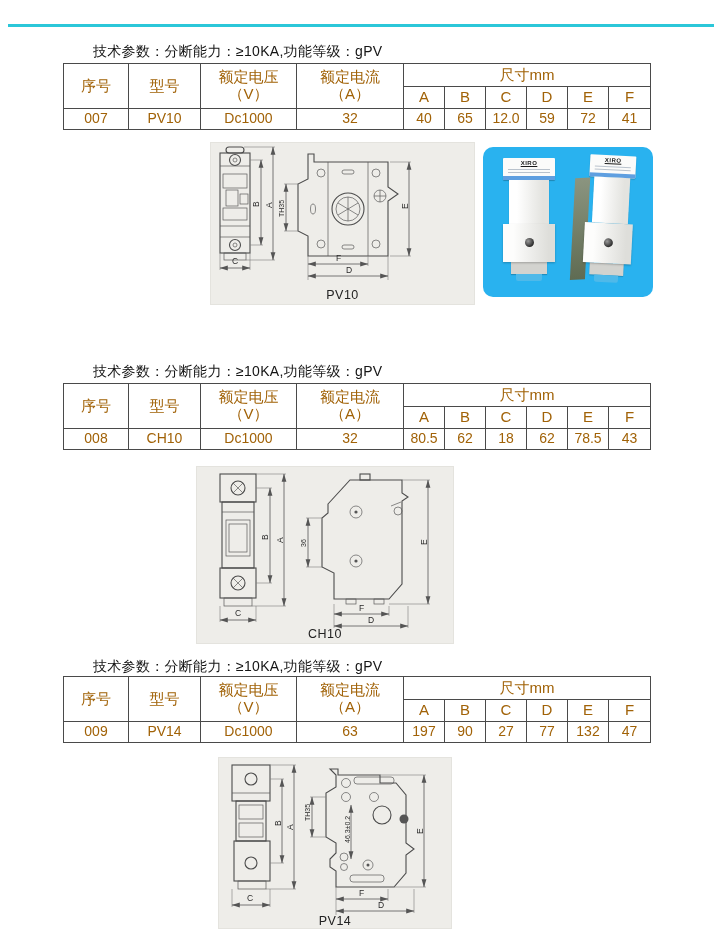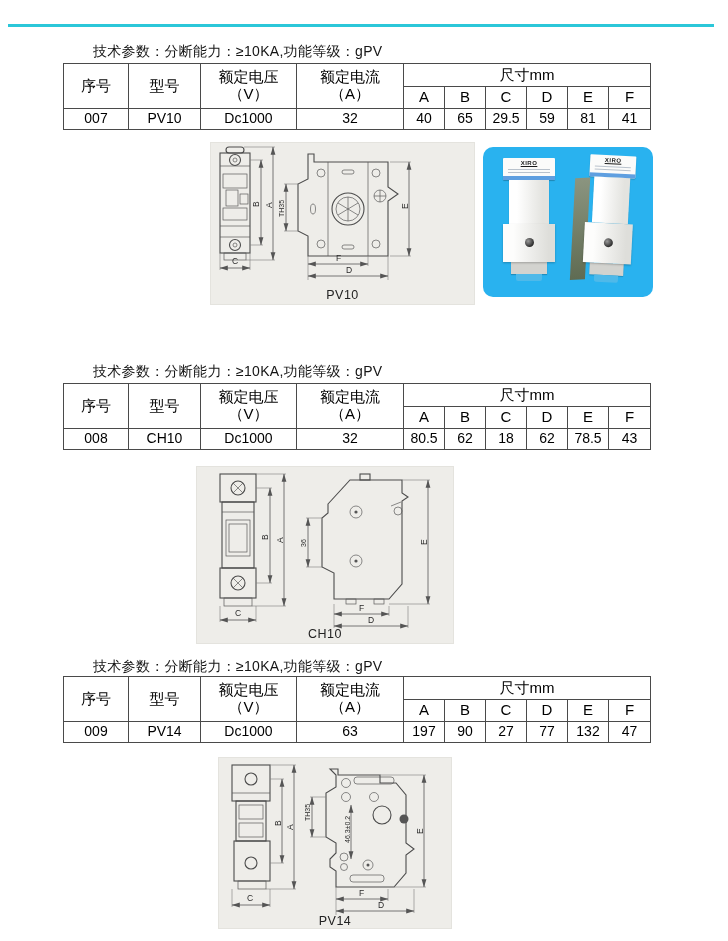--- a/index.html
+++ b/index.html
@@ -12,21 +12,21 @@
     letter-spacing:0.5px;white-space:nowrap;
   }
   .title-underline{
     position:absolute;left:8px;top:24px;width:706px;height:3px;background:#2bc7d9;
   }
   .tech{
     position:absolute;left:93px;font-size:14px;color:#151515;white-space:nowrap;letter-spacing:0.3px;
   }
   table.spec{
     position:absolute;left:63px;width:587px;border-collapse:collapse;table-layout:fixed;
-    font-size:15px;color:#000000;padding-left:38px;
+    font-size:15px;color:#a16207;padding-left:38px;
   }
   table.spec td{
     border:1px solid #4a4a4a;text-align:center;vertical-align:middle;padding:0;line-height:1.12;
   }
   tr.r1 td{height:22px;}
   tr.r2 td{height:21px;}
   tr.r3 td{height:20px;font-size:14px;}
   .twoline{font-size:15px;}
   .drawbox{
     position:absolute;background:#eeede9;box-shadow:0 0 0 1px #e4e3de inset;
@@ -109,23 +109,23 @@
       <td>E</td>
       <td>F</td>
     </tr>
     <tr class="r3">
       <td>007</td>
       <td>PV10</td>
       <td>Dc1000</td>
       <td>32</td>
       <td>40</td>
       <td>65</td>
-      <td>29.5</td>
+      <td>12.0</td>
       <td>59</td>
-      <td>81</td>
+      <td>72</td>
       <td>41</td>
     </tr>
   </tbody>
     </table>
 
   <div class="drawbox" style="left:210px;top:142px;width:265px;height:163px">
     <svg class="tech-drawing" width="265" height="163" viewBox="0 0 265 163">
       <defs>
         <marker id="arw" markerWidth="9" markerHeight="7" refX="8.3" refY="3" orient="auto-start-reverse" markerUnits="userSpaceOnUse">
           <path d="M8.5,3 L0.5,0.6 L0.5,5.4 Z" fill="#555"></path>

